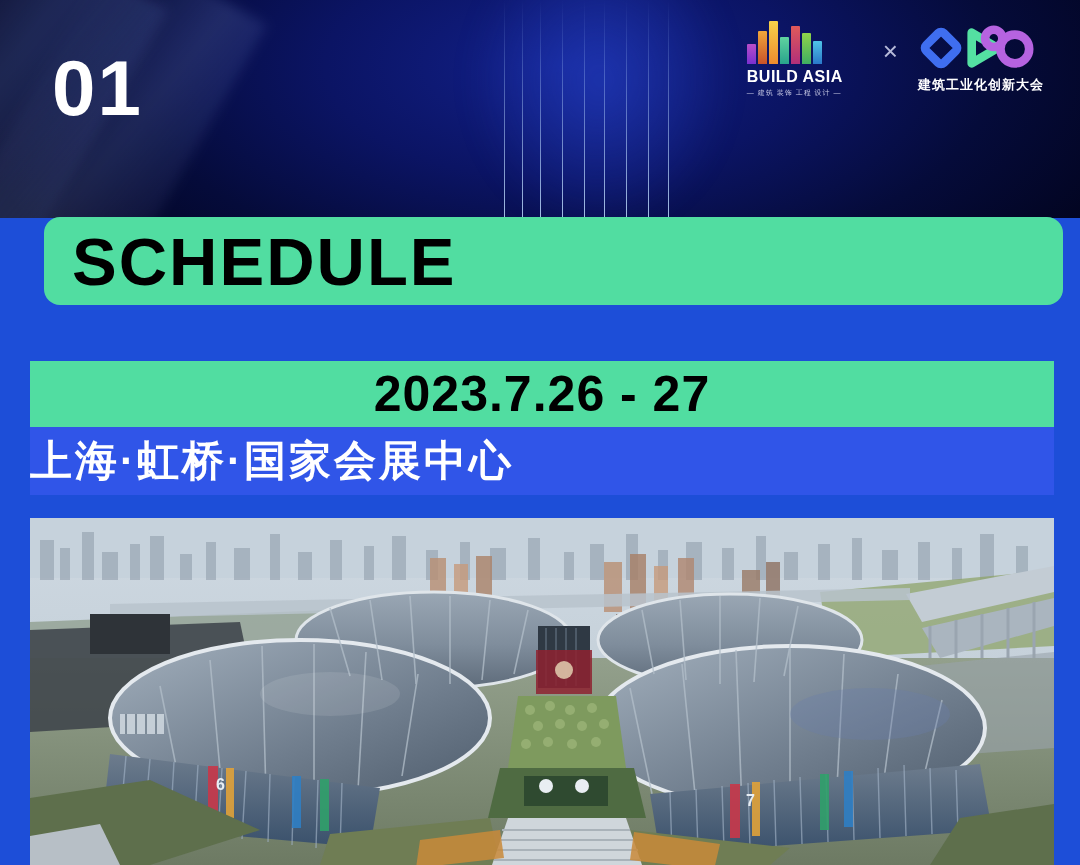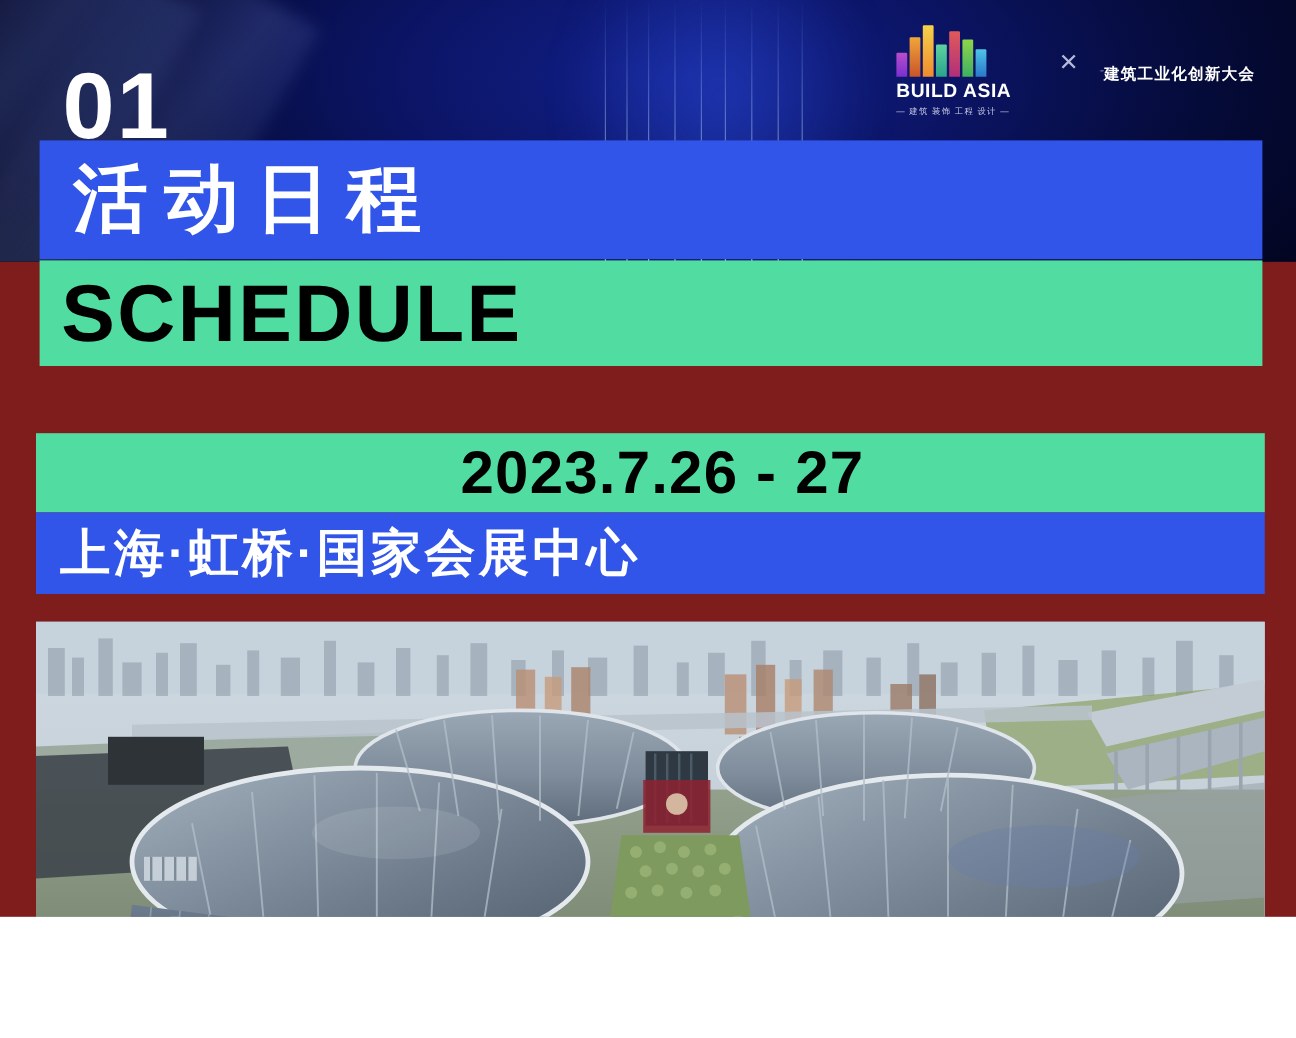--- a/index.html
+++ b/index.html
@@ -4,22 +4,22 @@
 <style>
   * { margin:0; padding:0; box-sizing:border-box; }
   html,body{
     width:1080px; height:865px;
     background:#ffffff;
     font-family:"Liberation Sans","DejaVu Sans",sans-serif;
     overflow:hidden;
   }
   #poster{
     position:relative;
-    width:1080px; height:764px;
-    background:#7f1d1d;
+    width:1080px; height:865px;
+    background:#1d4ed8;
     overflow:hidden;
   }
 
   
   .hero{
     position:absolute; left:0; top:0; width:1080px; height:218px;
     background:
       radial-gradient(ellipse 620px 300px at 52% 30%, #122089 0%, #0b1464 38%, #050b3a 70%, #02041f 100%),
       linear-gradient(90deg,#03062a 0%,#050a3a 25%,#0a1260 50%,#050a38 75%,#02041e 100%);
     overflow:hidden;
@@ -78,42 +78,43 @@
     color:#ffffff; font-size:16px; font-weight:bold; letter-spacing:.5px;
     margin-top:4px; white-space:nowrap;
   }
   .logo-build .sub{
     color:#c9cbe6; font-size:7px; letter-spacing:1px; margin-top:2px; white-space:nowrap;
   }
   .x-mark{
     color:#c9cde8; font-size:26px; font-weight:300; line-height:1;
     margin-bottom:16px; opacity:.9;
   }
-  .logo-conf{ display:flex; flex-direction:row; align-items:center; width:130px; }
+  .logo-conf{ display:flex; flex-direction:column; align-items:center; width:130px; }
   .logo-conf .mark{ height:46px; }
   .logo-conf .name{
     color:#ffffff; font-size:13px; font-weight:bold; letter-spacing:1px;
     margin-top:5px; white-space:nowrap;
   }
 
   
-  .bar{ position:absolute; display:flex; align-items:center;padding-left:20px; }
+  .bar{ position:absolute; display:flex; align-items:center; }
   .bar-cn{
     left:33px; top:117px; width:1019px; height:99px;
     background:#3055e8;
     padding-left:28px;
   }
   .bar-cn span{
     color:#ffffff; font-size:62px; font-weight:bold; letter-spacing:14px;
     line-height:1;
   }
   .bar-en{
-    left:33px; top:217px; width:1019px; height:88px;
+    left:44px; top:217px; width:1019px; height:88px;
     background:#51dda1;
-    padding-left:18px;
+    padding-left:28px;
+    border-radius:16px;
   }
   .bar-en span{
     color:#000000; font-size:67px; font-weight:bold; letter-spacing:2px; line-height:1;
   }
 
   .bar-date{
     left:30px; top:361px; width:1024px; height:66px;
     background:#51dda1;
     justify-content:center;
   }
@@ -185,23 +186,20 @@
           <path d="M55 40 L55 8 L82 24 Z" stroke="#54e0a2"></path>
           <circle cx="100" cy="25" r="15" stroke="#b663e0"></circle>
           <circle cx="78" cy="14" r="9" stroke="#b663e0"></circle>
         </g>
       </svg>
       <div class="name">建筑工业化创新大会</div>
     </div>
 
   </div>
 
-  <div class="bar bar-cn">
-    <span>活动日程</span>
-  </div>
   <div class="bar bar-en">
     <span>SCHEDULE</span>
   </div>
 
   <div class="bar bar-date">
     <span>2023.7.26 - 27</span>
   </div>
   <div class="bar bar-loc">
     <span>上海·虹桥·国家会展中心</span>
   </div>

